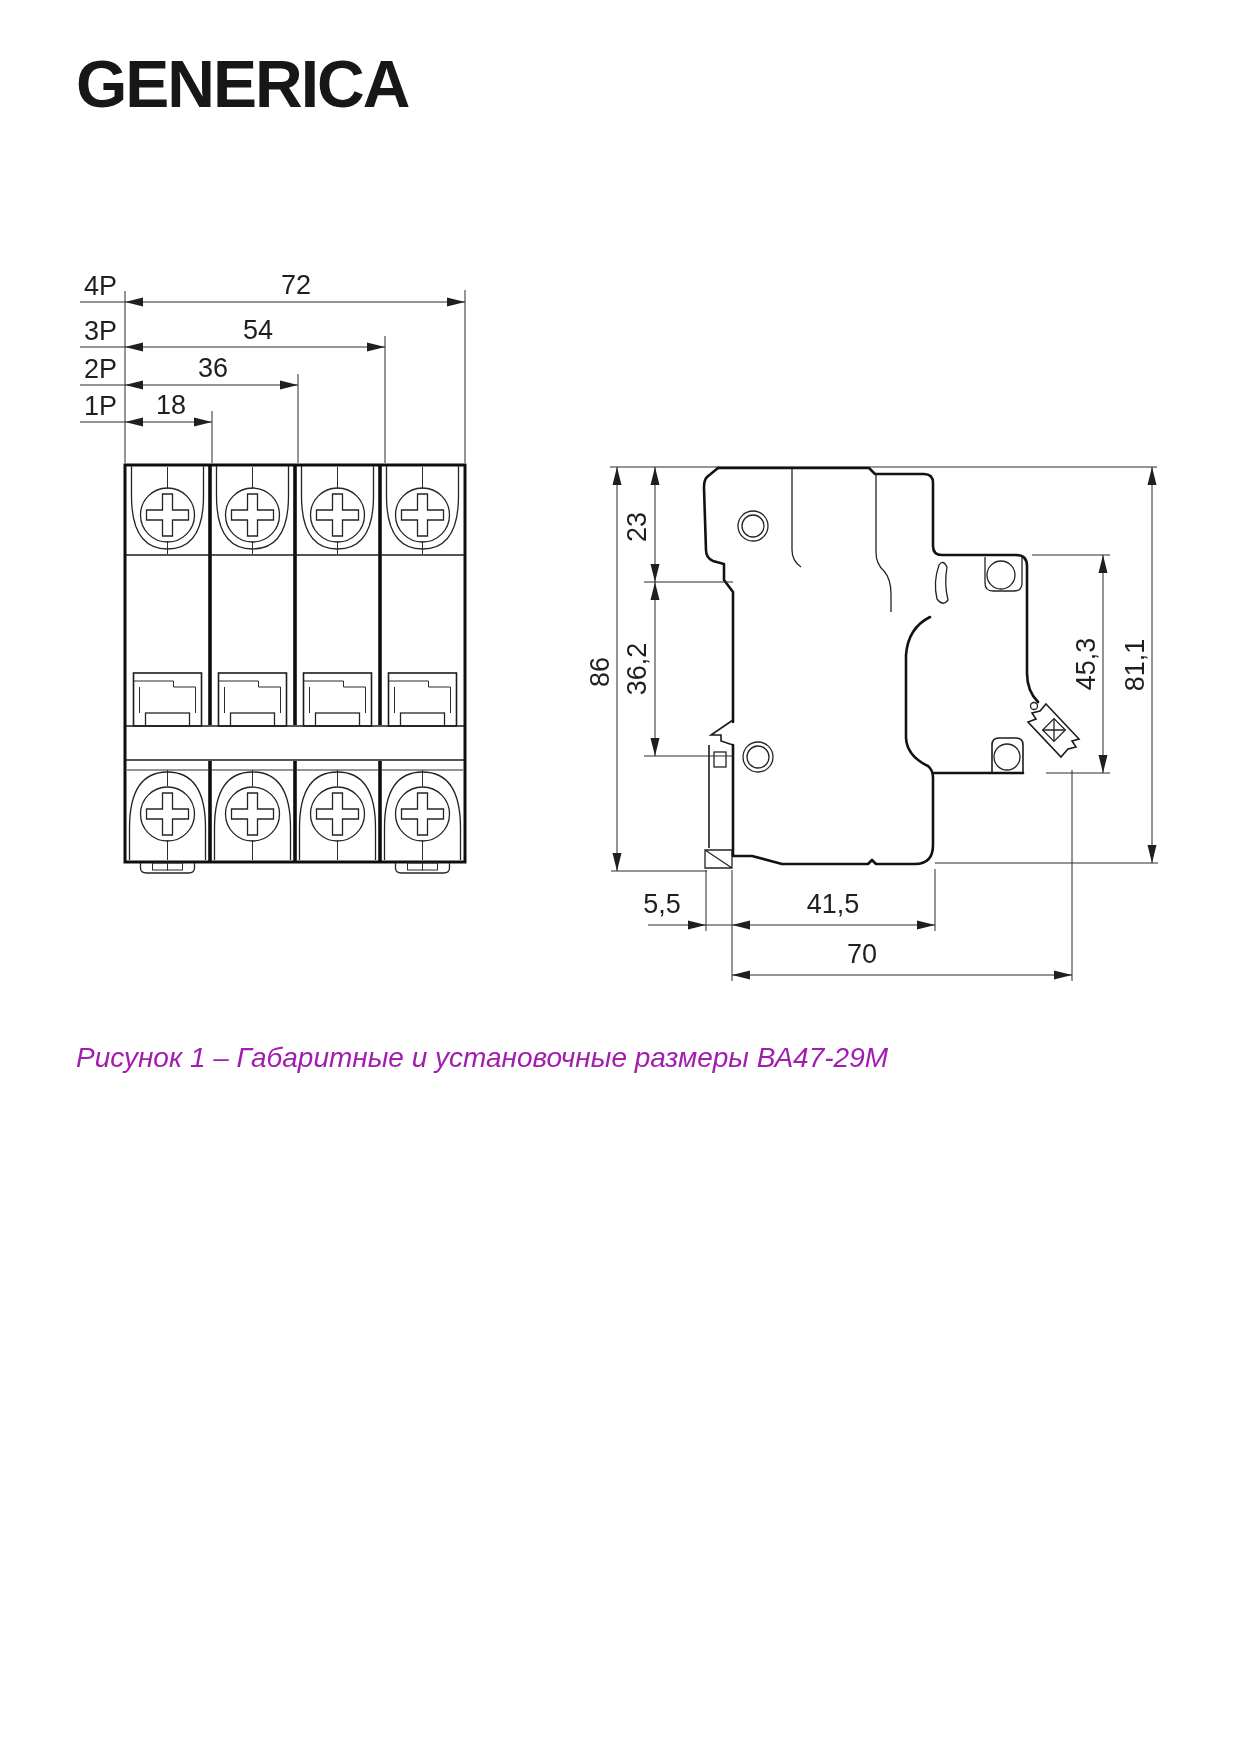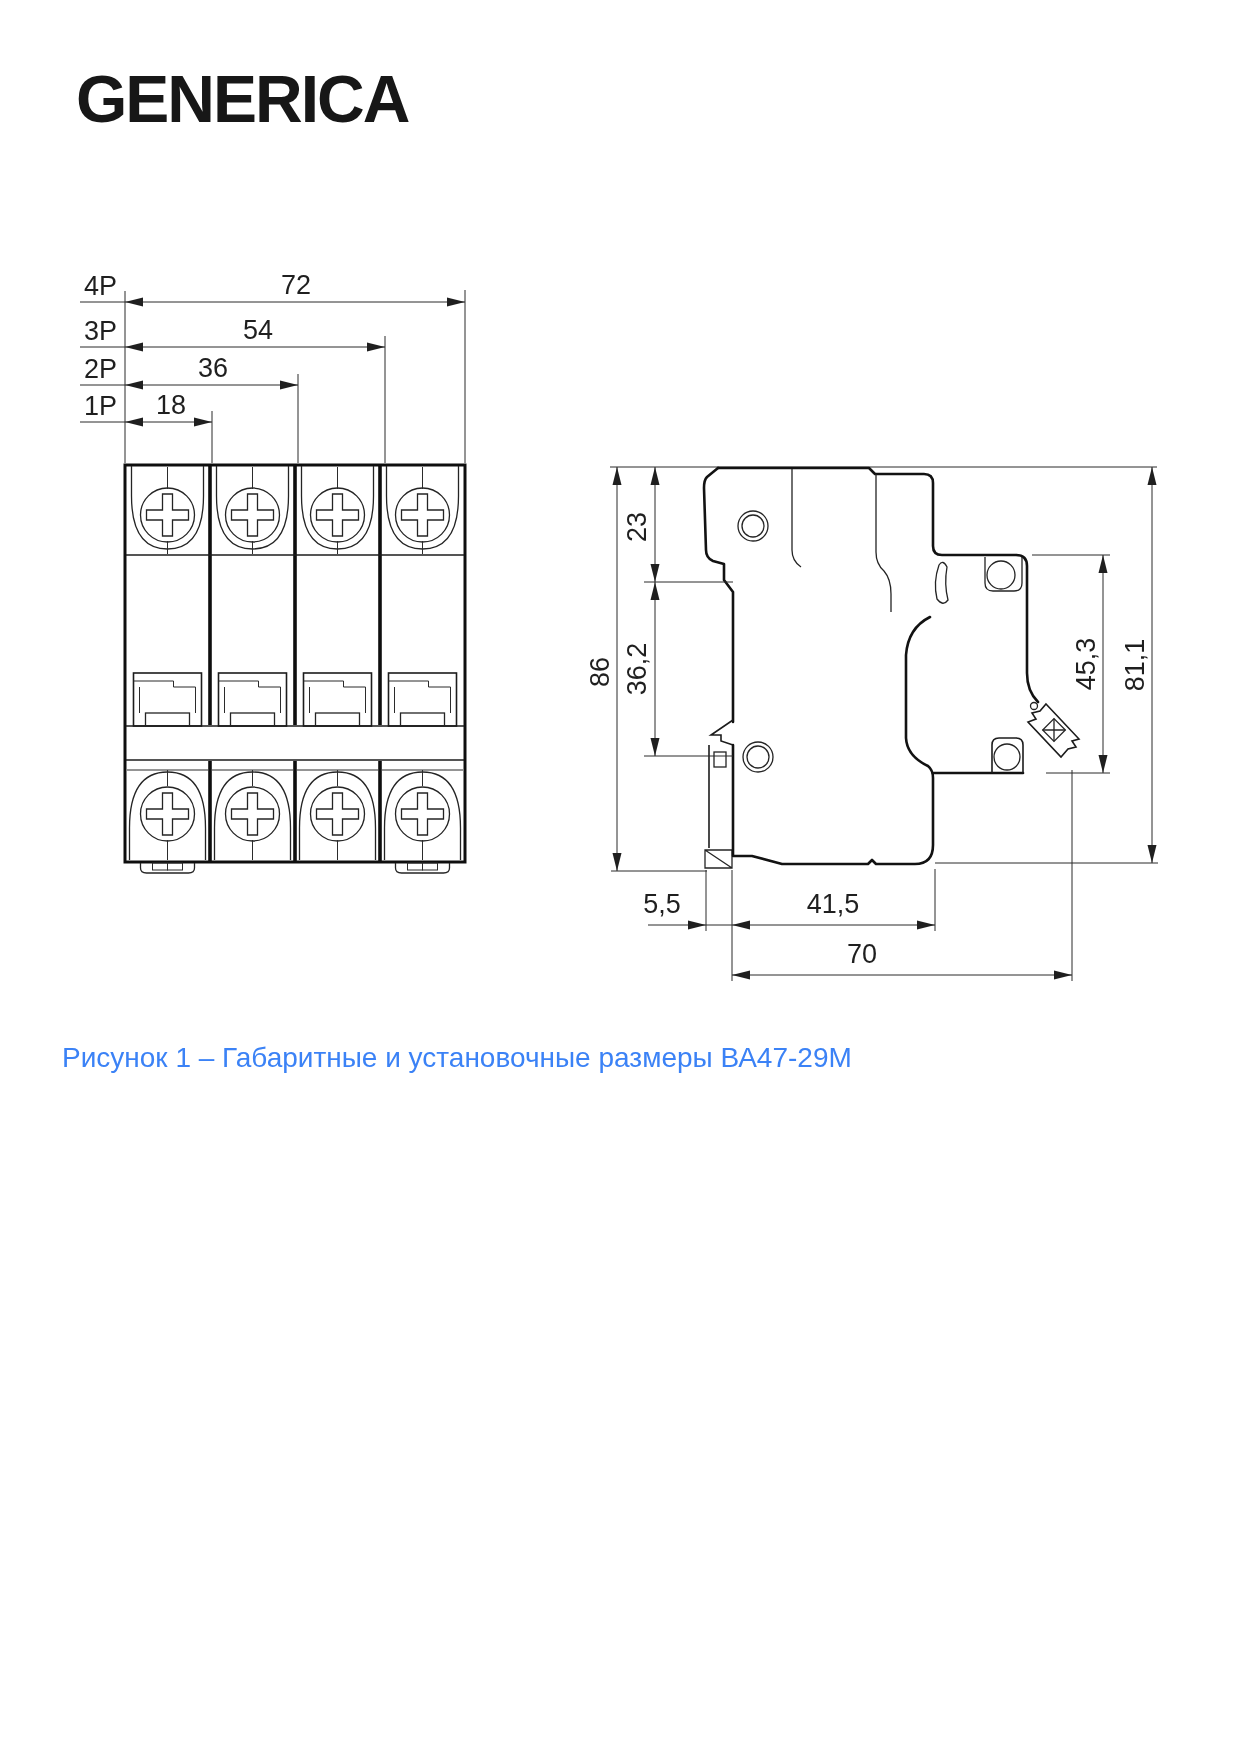--- a/index.html
+++ b/index.html
@@ -8,25 +8,24 @@
     background:#ffffff;
     font-family:"Liberation Sans", sans-serif;
     position:relative;
     color:#1a1a1a;
   }
   .page{position:absolute;inset:0;background:#fff;}
   .logo{
     position:absolute;left:76px;top:46px;
     font-size:66px;font-weight:bold;letter-spacing:-2px;
     color:#171717;
-    margin-top:15px;
   }
   .caption{
-    position:absolute;left:62px;top:1042px;width:1100px;
-    font-size:28px;color:#3b82f6;
+    position:absolute;left:76px;top:1042px;width:1100px;
+    font-size:28px;color:#a21caf;font-style:italic;
   }
   svg{position:absolute;left:0;top:0;}
   svg text{
     font-family:"Liberation Sans", sans-serif;
     font-size:27px;
     fill:#1f1f1f;
   }
   .thin{stroke:#2b2b2b;stroke-width:1;fill:none;}
   .inner{stroke:#242424;stroke-width:1.3;fill:none;}
   .mid{stroke:#1c1c1c;stroke-width:1.6;fill:none;}

